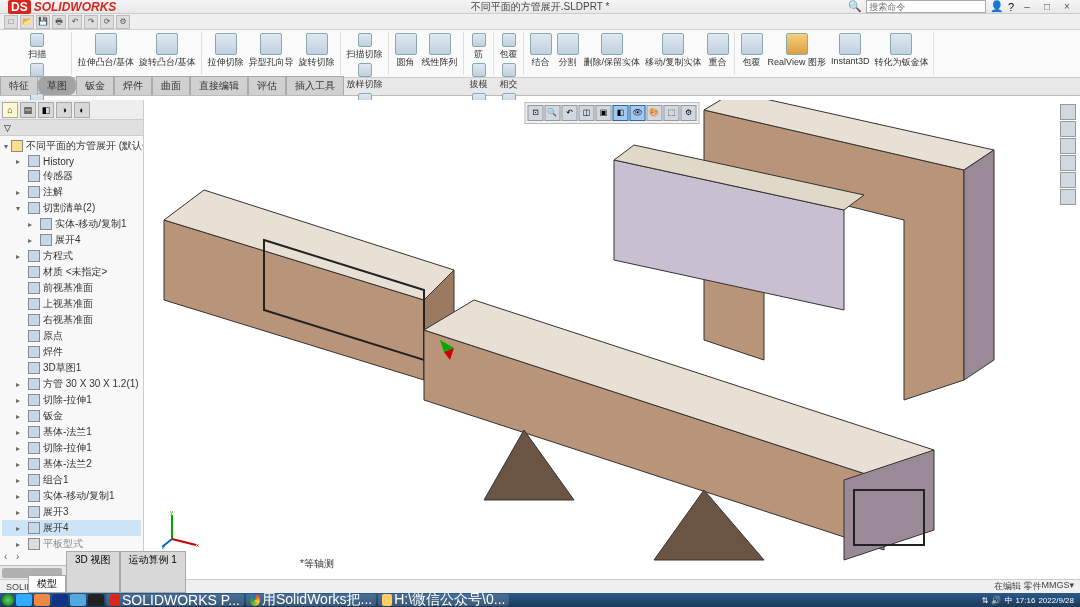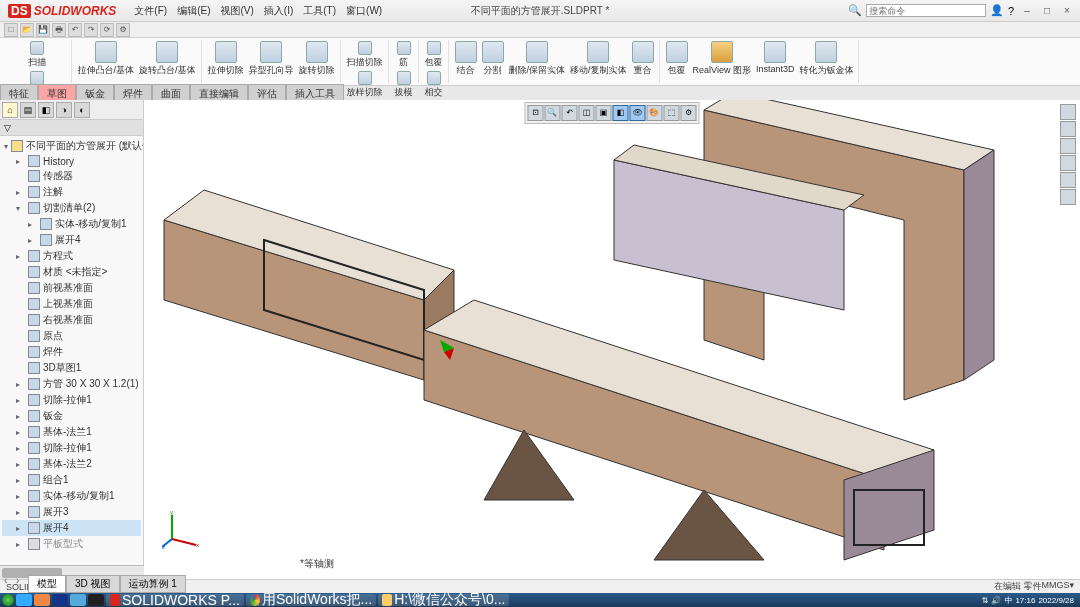--- a/index.html
+++ b/index.html
@@ -1,38 +1,38 @@
 <!DOCTYPE html>
 <html><head>
 <meta charset="utf-8">
 <style>
 * { margin:0; padding:0; box-sizing:border-box; font-family:"Microsoft YaHei",Arial,sans-serif; }
 body { width:1080px; height:607px; background:#fff; overflow:hidden; position:relative; font-size:11px; }
-.titlebar { height:22px; background:linear-gradient(#f5f5f5,#e8e8e8); display:flex; align-items:center; border-bottom:1px solid #ccc; }
+.titlebar { height:14px; background:linear-gradient(#f5f5f5,#e8e8e8); display:flex; align-items:center; border-bottom:1px solid #ccc; }
 .logo { color:#d9261c; font-weight:bold; font-size:12px; font-style:italic; padding:0 8px; display:flex; align-items:center; }
 .logo-ds { background:#d9261c; color:#fff; padding:0 3px; margin-right:3px; border-radius:2px; font-style:normal; }
 .menu-bar { display:flex; gap:2px; margin-left:6px; font-size:10px; color:#333; }
 .menu-bar span { padding:1px 4px; cursor:pointer; }
 .doc-title { position:absolute; left:50%; transform:translateX(-50%); font-size:10px; color:#444; }
 .search-box { margin-left:auto; display:flex; align-items:center; gap:4px; padding-right:4px; }
 .search-box input { width:120px; height:13px; font-size:9px; border:1px solid #aaa; padding:0 2px; }
 .win-btns { display:flex; gap:2px; }
 .win-btns span { width:18px; text-align:center; color:#555; font-size:10px; cursor:pointer; }
 .quick-bar { height:16px; background:#f0f0f0; border-bottom:1px solid #d0d0d0; display:flex; align-items:center; padding:0 4px; gap:2px; }
 .quick-bar .qicon { width:14px; height:14px; background:#ddd; border:1px solid #bbb; font-size:8px; text-align:center; line-height:12px; color:#555; }
 .ribbon { height:48px; background:#fafafa; border-bottom:1px solid #ccc; display:flex; padding:2px 4px; gap:1px; }
 .ribbon-group { display:flex; flex-direction:column; align-items:center; padding:0 3px; border-right:1px solid #e0e0e0; }
 .ribbon-btn { display:flex; flex-direction:column; align-items:center; gap:1px; cursor:pointer; padding:1px 2px; }
 .ribbon-btn .ricon { width:22px; height:22px; background:linear-gradient(#e0e8f0,#c0d0e0); border:1px solid #8aa; border-radius:2px; }
 .ribbon-btn.small .ricon { width:14px; height:14px; }
 .ribbon-btn .rlabel { font-size:9px; color:#333; white-space:nowrap; }
 .ribbon-row { display:flex; gap:1px; }
 .tab-strip { height:18px; background:#e8e8e8; border-bottom:1px solid #bbb; display:flex; align-items:flex-end; gap:0; }
 .tab-strip .tab { padding:2px 8px; font-size:10px; background:#d0d0d0; border:1px solid #aaa; border-bottom:none; color:#333; cursor:pointer; }
-.tab-strip .tab.active { background:#fca5a5; }
+.tab-strip .tab.active { background:#a3a3a3;border-radius:7px; }
 .main-area { position:absolute; top:100px; left:0; right:0; bottom:28px; display:flex; }
 .feature-panel { width:144px; background:#f8f8f8; border-right:1px solid #ccc; display:flex; flex-direction:column; }
 .fp-tabs { height:20px; background:#eee; display:flex; gap:2px; padding:2px; border-bottom:1px solid #ccc; }
 .fp-tabs .fptab { width:16px; height:16px; background:#d8d8d8; border:1px solid #aaa; font-size:9px; text-align:center; line-height:14px; }
 .fp-tabs .fptab.active { background:#fff8d0; }
 .fp-header { height:16px; background:#e0e0e0; display:flex; align-items:center; padding:0 4px; font-size:9px; border-bottom:1px solid #ccc; }
 .fp-body { flex:1; overflow:auto; padding:2px; font-size:10px; color:#333; }
 .tree-item { display:flex; align-items:center; gap:3px; padding:1px 2px; white-space:nowrap; cursor:pointer; }
 .tree-item .exp { width:9px; font-size:8px; color:#666; }
 .tree-item .ticon { width:12px; height:12px; background:#c8d8e8; border:1px solid #889; flex-shrink:0; }
@@ -43,47 +43,39 @@
 .viewport-toolbar { position:absolute; top:2px; left:50%; transform:translateX(-50%); display:flex; gap:1px; background:rgba(240,240,240,0.9); padding:2px; border:1px solid #bbb; z-index:5; }
 .viewport-toolbar .vicon { width:16px; height:16px; background:#d0d8e0; border:1px solid #999; font-size:8px; text-align:center; line-height:14px; cursor:pointer; }
 .viewport-toolbar .vicon.active { background:#a0c8f0; border-color:#369; }
 .right-toolbar { position:absolute; top:4px; right:4px; display:flex; flex-direction:column; gap:1px; z-index:5; }
 .right-toolbar .vicon { width:16px; height:16px; background:#d0d8e0; border:1px solid #999; cursor:pointer; }
 .triad { position:absolute; bottom:30px; left:18px; width:40px; height:40px; z-index:4; }
 .triad svg line { stroke-width:2; }
 .view-label { position:absolute; bottom:8px; left:156px; font-size:10px; color:#333; z-index:4; }
 .bottom-tabs { position:absolute; bottom:14px; left:4px; display:flex; gap:0; font-size:10px; z-index:3; }
 .bottom-tabs .btab { padding:1px 8px; background:#d8d8d8; border:1px solid #aaa; cursor:pointer; }
-.bottom-tabs .btab.active { background:#fff; }
+.bottom-tabs .btab.active { background:#fff;margin-top:24px; }
 .hscroll { position:absolute; bottom:0; left:0; width:144px; height:14px; background:#e8e8e8; border-top:1px solid #bbb; }
 .hscroll .thumb { width:60px; height:10px; background:#b0b0b0; margin:2px; border-radius:2px; }
 .status-bar { position:absolute; bottom:14px; left:0; right:0; height:14px; background:#f0f0f0; border-top:1px solid #ccc; display:flex; align-items:center; font-size:9px; color:#444; padding:0 6px; }
 .status-bar .sright { margin-left:auto; display:flex; }
 .taskbar { position:absolute; bottom:0; left:0; right:0; height:14px; background:linear-gradient(#2a5a8a,#1a3a5a); display:flex; align-items:center; padding:0 2px; gap:2px; }
 .taskbar .tbicon { width:16px; height:12px; border-radius:2px; }
 .taskbar .tbitem { height:12px; padding:0 4px; background:rgba(255,255,255,0.15); border-radius:2px; color:#fff; font-size:14px; display:flex; align-items:center; gap:2px; }
 .taskbar .tray { margin-left:auto; display:flex; align-items:center; gap:3px; color:#fff; font-size:8px; padding-right:4px; }
 
 .model { position:absolute; inset:0; }
 </style>
 </head>
 <body>
 
 <div class="titlebar">
   <div class="logo">
     <span class="logo-ds">DS</span>
     <span>SOLIDWORKS</span>
-  </div>
-  <div class="menu-bar">
-    <span>文件(F)</span>
-    <span>编辑(E)</span>
-    <span>视图(V)</span>
-    <span>插入(I)</span>
-    <span>工具(T)</span>
-    <span>窗口(W)</span>
   </div>
   <div class="doc-title">不同平面的方管展开.SLDPRT *</div>
   <div class="search-box">
     <span>🔍</span>
     <input placeholder="搜索命令" style="">
     <span>👤</span>
     <span>?</span>
     <div class="win-btns">
       <span>–</span>
       <span>□</span>
@@ -152,20 +144,32 @@
         <span class="rlabel">扫描切除</span>
       </div>
     <div class="ribbon-btn small">
         <div class="ricon"></div>
         <span class="rlabel">放样切除</span>
       </div>
     <div class="ribbon-btn small">
         <div class="ricon"></div>
         <span class="rlabel">边界切除</span>
       </div>
+  </div>
+  <div class="ribbon-group">
+    <div class="ribbon-row">
+      <div class="ribbon-btn">
+          <div class="ricon"></div>
+          <div class="rlabel">圆角</div>
+        </div>
+      <div class="ribbon-btn">
+          <div class="ricon"></div>
+          <div class="rlabel">线性阵列</div>
+        </div>
+    </div>
   </div>
   <div class="ribbon-group">
     <div class="ribbon-btn small">
         <div class="ricon"></div>
         <span class="rlabel">筋</span>
       </div>
     <div class="ribbon-btn small">
         <div class="ricon"></div>
         <span class="rlabel">拔模</span>
       </div>

